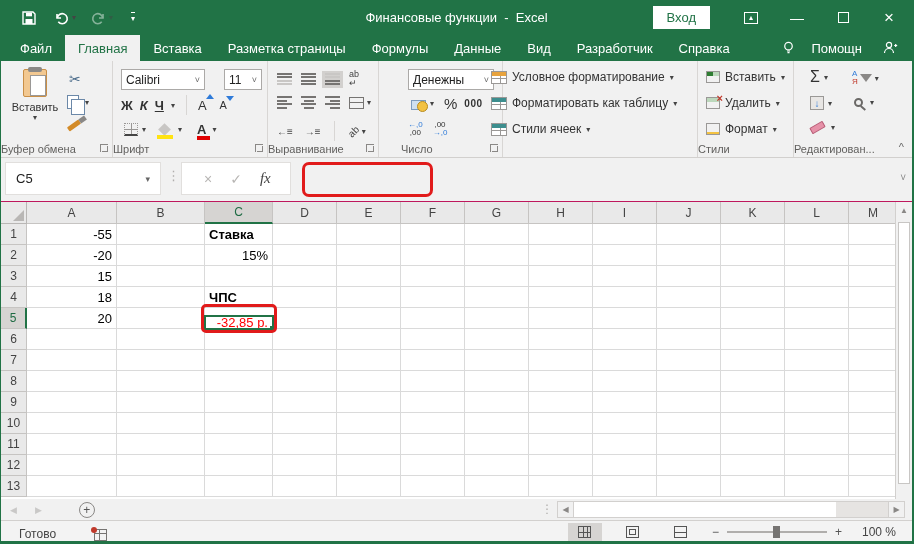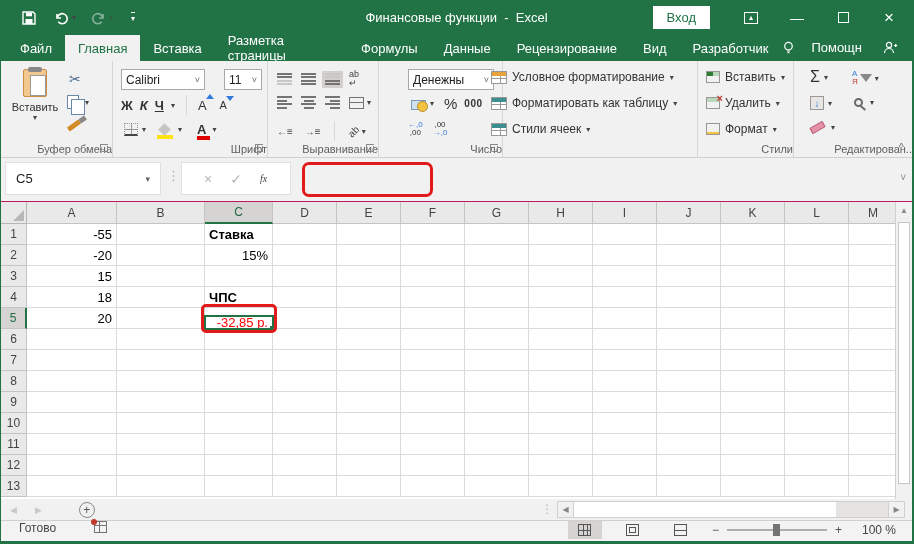--- a/index.html
+++ b/index.html
@@ -23,21 +23,21 @@
 
   
   #tabs-row { position:absolute; left:0; top:35px; width:100%; height:26px; background:#217346; display:flex; align-items:stretch; }
   .tab { color:#fff; font-size:13px; padding:0 13px; display:flex; align-items:center; }
   .tab.active { background:#f1f1f1; color:#217346; }
   #tabs-right { margin-left:auto; display:flex; align-items:center; color:#fff; font-size:13px; padding-right:14px; gap:6px; }
 
   
   #ribbon { position:absolute; left:0; top:61px; width:100%; height:97px; background:#f1f1f1; border-bottom:1px solid #d2d0ce; }
   .g { position:absolute; top:0; bottom:0; border-right:1px solid #d8d6d4; }
-  .glabel { position:absolute; bottom:2px; left:0; right:0; text-align:right; font-size:11px; color:#605f5d; white-space:nowrap; overflow:hidden; }
+  .glabel { position:absolute; bottom:2px; left:0; right:0; text-align:left; font-size:11px; color:#605f5d; white-space:nowrap; overflow:hidden; }
   .launcher { position:absolute; bottom:5px; right:4px; width:8px; height:8px; border-left:1px solid #8a8886; border-top:1px solid #8a8886; }
   .launcher::after { content:""; position:absolute; right:0; bottom:0; width:5px; height:5px; border-right:1px solid #8a8886; border-bottom:1px solid #8a8886; }
   .rrow { position:absolute; display:flex; align-items:center; }
   .dd { font-size:8px; color:#444; }
   .combo { background:#fff; border:1px solid #aba9a7; height:21px; display:flex; align-items:center; font-size:12px; color:#222; padding:0 4px; }
   .combo .chev { margin-left:auto; font-size:9px; color:#666; }
   .vline { width:1px; background:#d8d6d4; height:20px; margin:0 4px; }
   
   .clip { width:24px; height:28px; background:#f2c891; border:1px solid #c98f47; border-radius:2px; position:relative; }
   .clip::before { content:""; position:absolute; left:4px; top:-3px; width:14px; height:5px; background:#8a8886; border-radius:2px; }
@@ -106,21 +106,21 @@
   .eraser { width:15px; height:7px; background:#e691a8; border:1px solid #b75a74; transform:rotate(-30deg); border-radius:1px; }
   #ribbon-collapse { position:absolute; right:8px; bottom:4px; color:#666; font-size:11px; }
 
   
   #formula-row { position:absolute; left:0; top:158px; width:100%; height:44px; background:#f1f1f1; border-bottom:1px solid #be185d; }
   #name-box { position:absolute; left:4px; top:4px; width:156px; height:33px; background:#fff; border:1px solid #e1dfdd; display:flex; align-items:center; font-size:13px; color:#222; padding:0 10px; }
   #name-box .chev { margin-left:auto; color:#666; font-size:9px; }
   #fbar-dots { position:absolute; left:166px; top:10px; color:#b0aeac; font-size:13px; }
   #fbar-buttons { position:absolute; left:180px; top:4px; height:33px; display:flex; align-items:center; gap:18px; padding-left:22px; background:#fff; width:110px; border:1px solid #e1dfdd; }
   .fbtn { color:#b7b5b3; font-size:14px; }
-  .fx { color:#444; font-family:"Liberation Serif", serif; font-style:italic; font-size:10px; }
+  .fx { color:#444; font-family:"Liberation Serif", serif; font-style:italic; font-size:15px; }
   #formula-input { position:absolute; left:292px; top:4px; right:24px; height:33px; background:#fff; border:1px solid #e1dfdd; display:flex; align-items:center; font-size:13px; color:#000; padding:0 18px; }
   #fbar-expand { position:absolute; right:6px; top:14px; color:#888; font-size:10px; }
 
   
   #grid { position:absolute; left:0; top:202px; width:897px; height:297px; background:#fff; display:grid;
           grid-template-columns:26px 90px 88px 68px repeat(9,64px) 49px; grid-template-rows:22px repeat(13,21px); }
   .corner { background:#e9e9e9; border-right:1px solid #b9b7b5; border-bottom:1px solid #b9b7b5; position:relative; }
   .corner::after { content:""; position:absolute; right:2px; bottom:2px; width:0; height:0; border-left:11px solid transparent; border-bottom:11px solid #b9b7b5; }
   .colhead, .rowhead { background:#e9e9e9; color:#444; font-size:12px; display:flex; align-items:center; justify-content:center; border-right:1px solid #c6c4c2; border-bottom:1px solid #c6c4c2; }
   .colhead.sel { background:#d6d4d2; color:#1e6b43; border-bottom:2px solid #217346; }
@@ -143,21 +143,21 @@
   .sheetnav { color:#9a9896; font-size:9px; display:flex; align-items:center; padding:0 9px; }
   #sheet-tab { background:#fff; color:#1e6b43; font-weight:bold; font-size:12px; display:flex; align-items:center; padding:0 16px; border-bottom:2px solid #217346; border-right:1px solid #d2d0ce; border-left:1px solid #d2d0ce; margin-left:28px; }
   #add-sheet { width:16px; height:16px; border:1px solid #8a8886; border-radius:50%; color:#555; display:flex; align-items:center; justify-content:center; font-size:12px; margin:auto 0 auto 28px; }
   #hscroll { position:absolute; left:556px; top:2px; height:17px; width:348px; display:flex; align-items:stretch; }
   #hscroll .btn { width:17px; background:#f1f1f1; border:1px solid #d2d0ce; color:#8a8886; font-size:8px; display:flex; align-items:center; justify-content:center; }
   #hscroll .thumb { width:262px; background:#fff; border-top:1px solid #d2d0ce; border-bottom:1px solid #d2d0ce; }
   #hscroll .dotted { flex:1; background:#e6e4e2; border-top:1px solid #d2d0ce; border-bottom:1px solid #d2d0ce; }
   #sheetbar-dots { position:absolute; left:540px; top:3px; color:#b0aeac; font-size:12px; }
 
   
-  #statusbar { position:absolute; left:0; top:521px; width:100%; height:20px; background:#f3f3f3; display:flex; align-items:flex-start; font-size:12px; color:#444; }
+  #statusbar { position:absolute; left:0; top:521px; width:100%; height:20px; background:#f3f3f3; display:flex; align-items:flex-end; font-size:12px; color:#444; }
   #status-mode { padding-left:18px; }
   .macro-ic { width:13px; height:12px; border:1px solid #767472; margin-left:38px; position:relative;
               background:linear-gradient(#767472 0 0) 0 3px/13px 1px no-repeat, linear-gradient(#767472 0 0) 4px 0/1px 12px no-repeat; }
   .macro-ic::after { content:""; position:absolute; left:-4px; top:-3px; width:6px; height:6px; border-radius:50%; background:#c0392b; }
   #status-right { margin-left:auto; display:flex; align-items:center; gap:14px; padding-right:16px; }
   .viewbtn { width:34px; height:18px; display:flex; align-items:center; justify-content:center; }
   .viewbtn.sel { background:#d6d4d2; }
   .vw-grid { width:13px; height:12px; border:1px solid #555; background:linear-gradient(#555 0 0) 0 5px/13px 1px no-repeat, linear-gradient(#555 0 0) 4px 0/1px 12px no-repeat, linear-gradient(#555 0 0) 8px 0/1px 12px no-repeat; }
   .vw-page { width:13px; height:12px; border:1px solid #555; display:flex; align-items:center; justify-content:center; }
   .vw-page i { display:block; width:7px; height:6px; border:1px solid #555; }
@@ -213,26 +213,26 @@
 </div>
 
 <div id="tabs-row">
   <span id="tabs-left" style="display:flex; align-items:stretch; padding-left:6px;">
       <span class="tab">Файл</span>
       <span class="tab active">Главная</span>
       <span class="tab">Вставка</span>
       <span class="tab">Разметка страницы</span>
       <span class="tab">Формулы</span>
       <span class="tab">Данные</span>
-      <span class="tab">Рецензирование</span>
       <span class="tab">Вид</span>
       <span class="tab">Разработчик</span>
+      <span class="tab">Справка</span>
     </span>
   <span id="tabs-right">
-    <span style="display:flex;align-items:flex-start;gap:15px;">
+    <span style="display:flex;align-items:center;gap:15px;">
       <svg width="15" height="16" viewBox="0 0 16 16">
           <circle cx="8" cy="6" r="4" fill="none" stroke="#fff" stroke-width="1.3"></circle>
           <path d="M6.4 11.2 h3.2 M6.9 13 h2.2" stroke="#fff" stroke-width="1.3"></path>
         </svg>
       <span>Помощн</span>
     </span>
     <span style="display:flex;align-items:center;gap:5px;margin-left:14px;">
       <svg width="16" height="16" viewBox="0 0 16 16">
           <circle cx="7" cy="5" r="2.6" fill="none" stroke="#fff" stroke-width="1.2"></circle>
           <path d="M2.5 13 a4.5 4.5 0 0 1 9 0" fill="none" stroke="#fff" stroke-width="1.2"></path>

